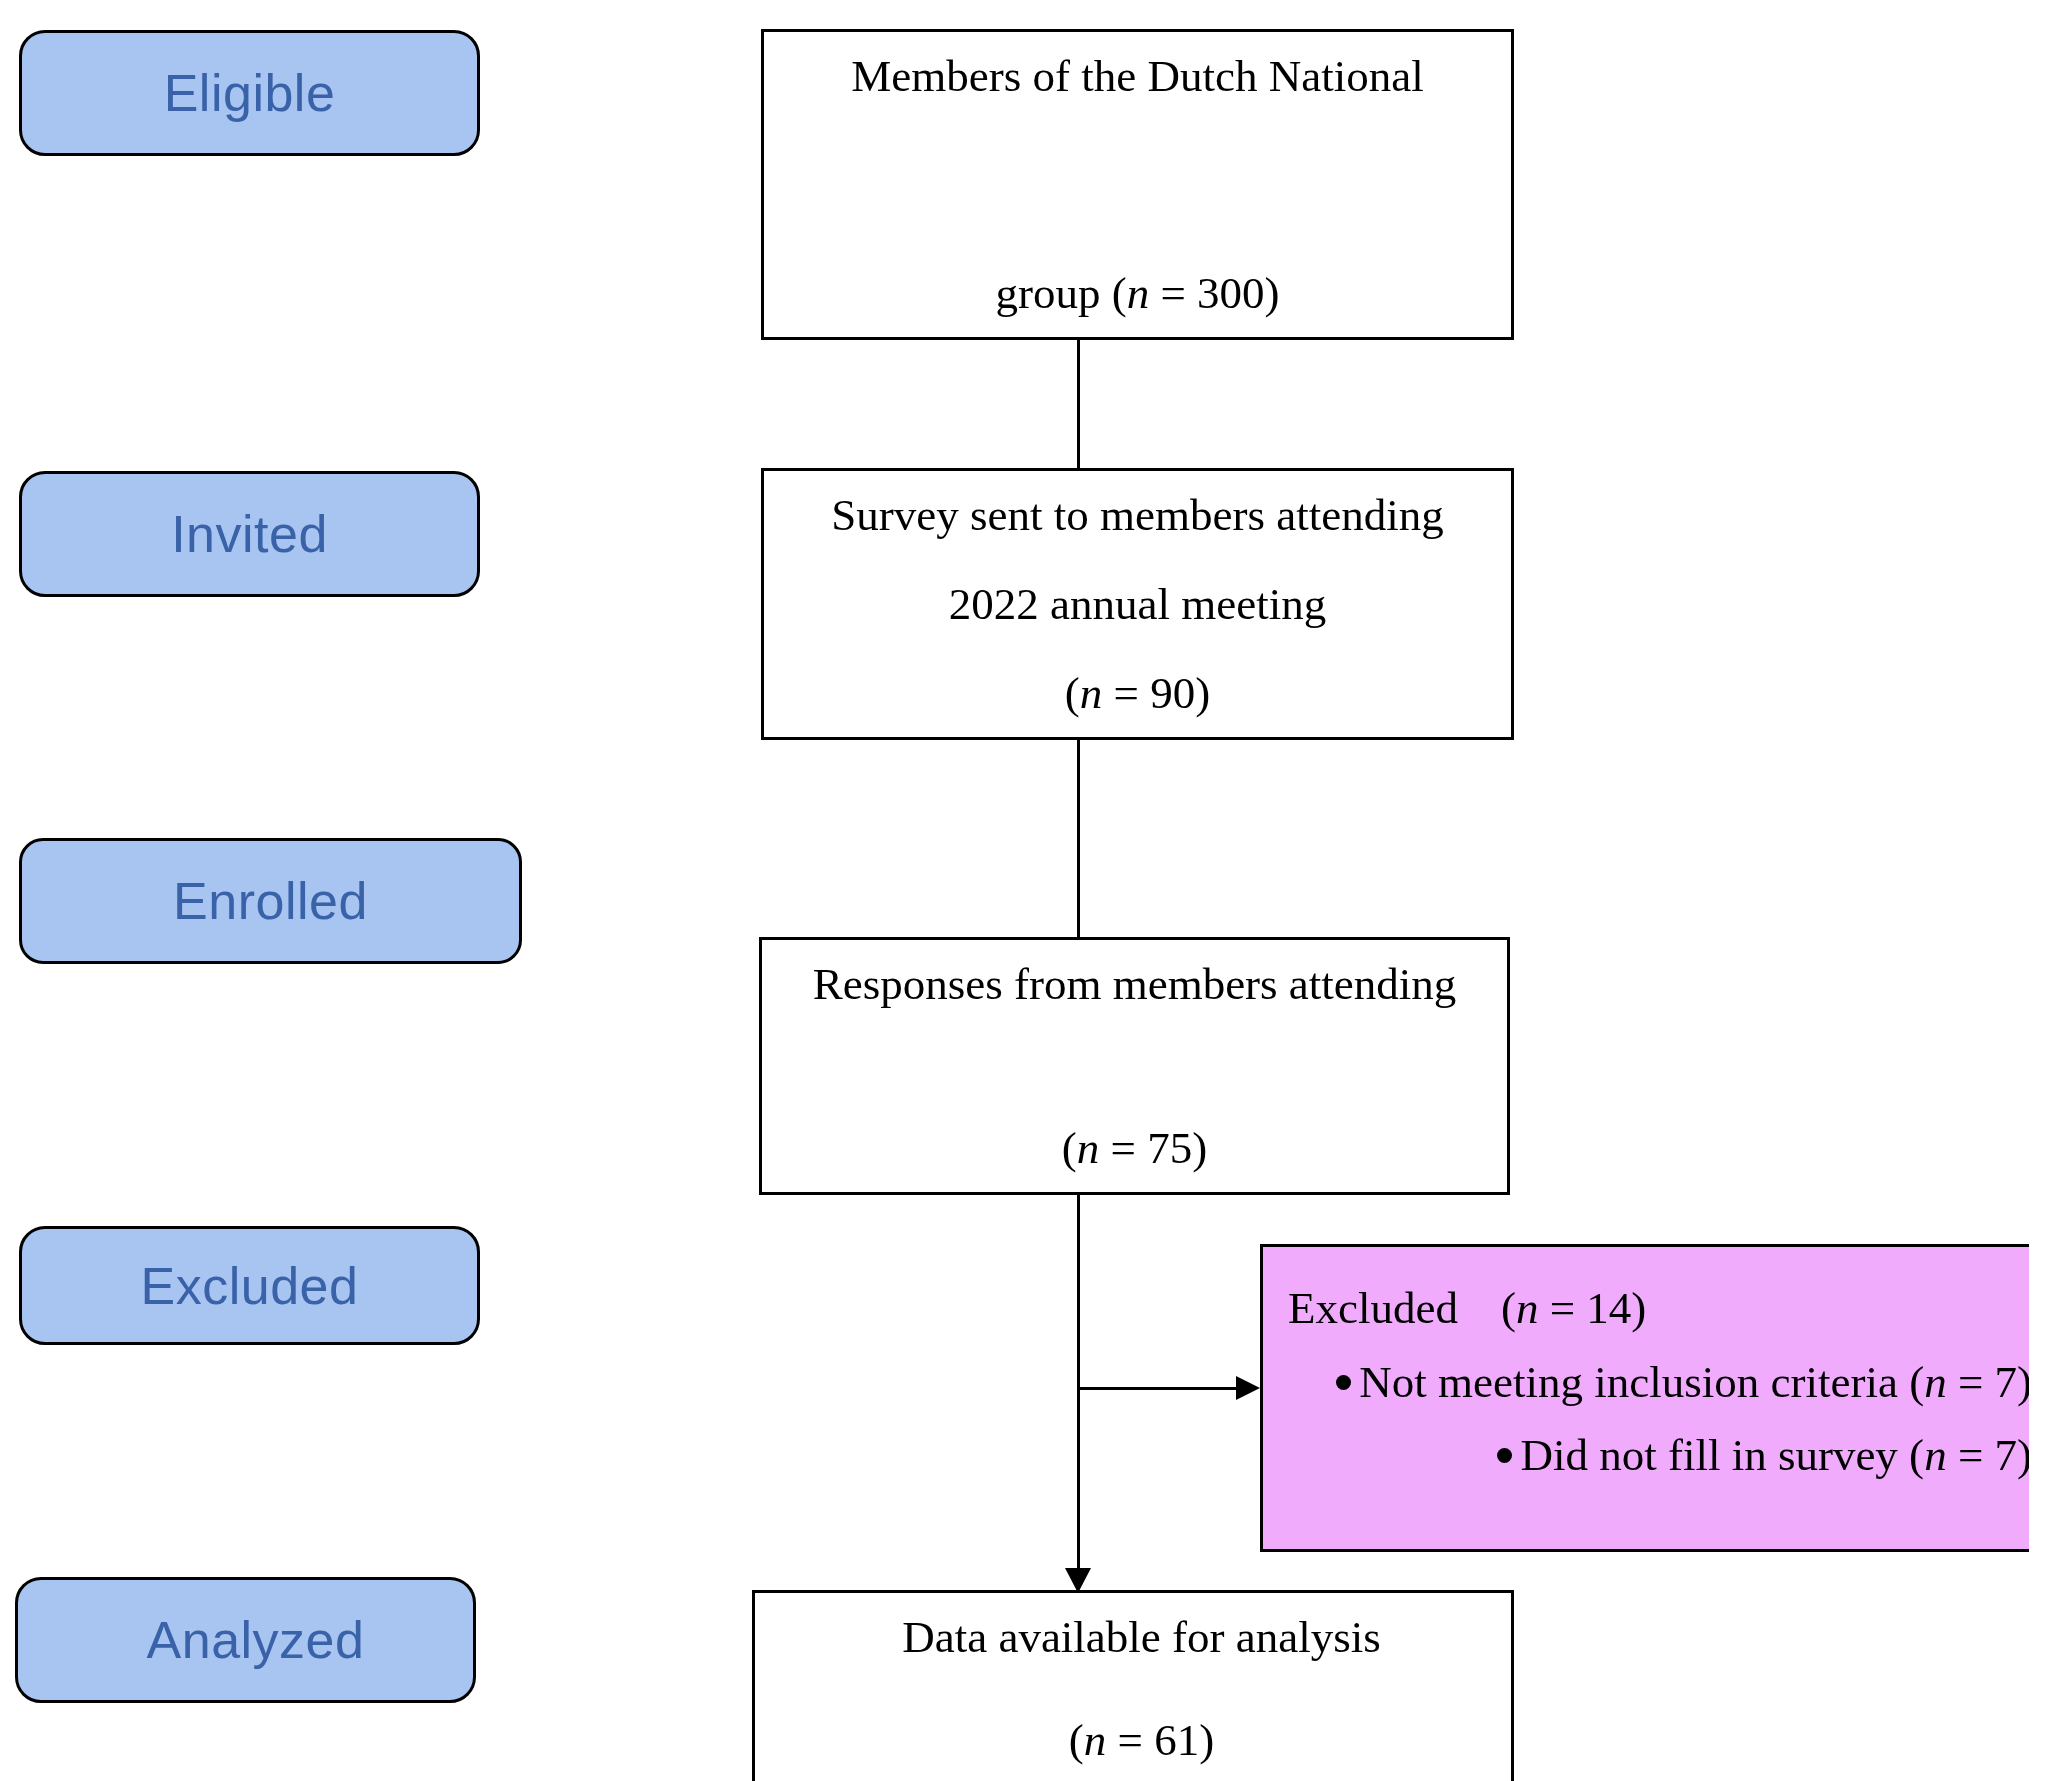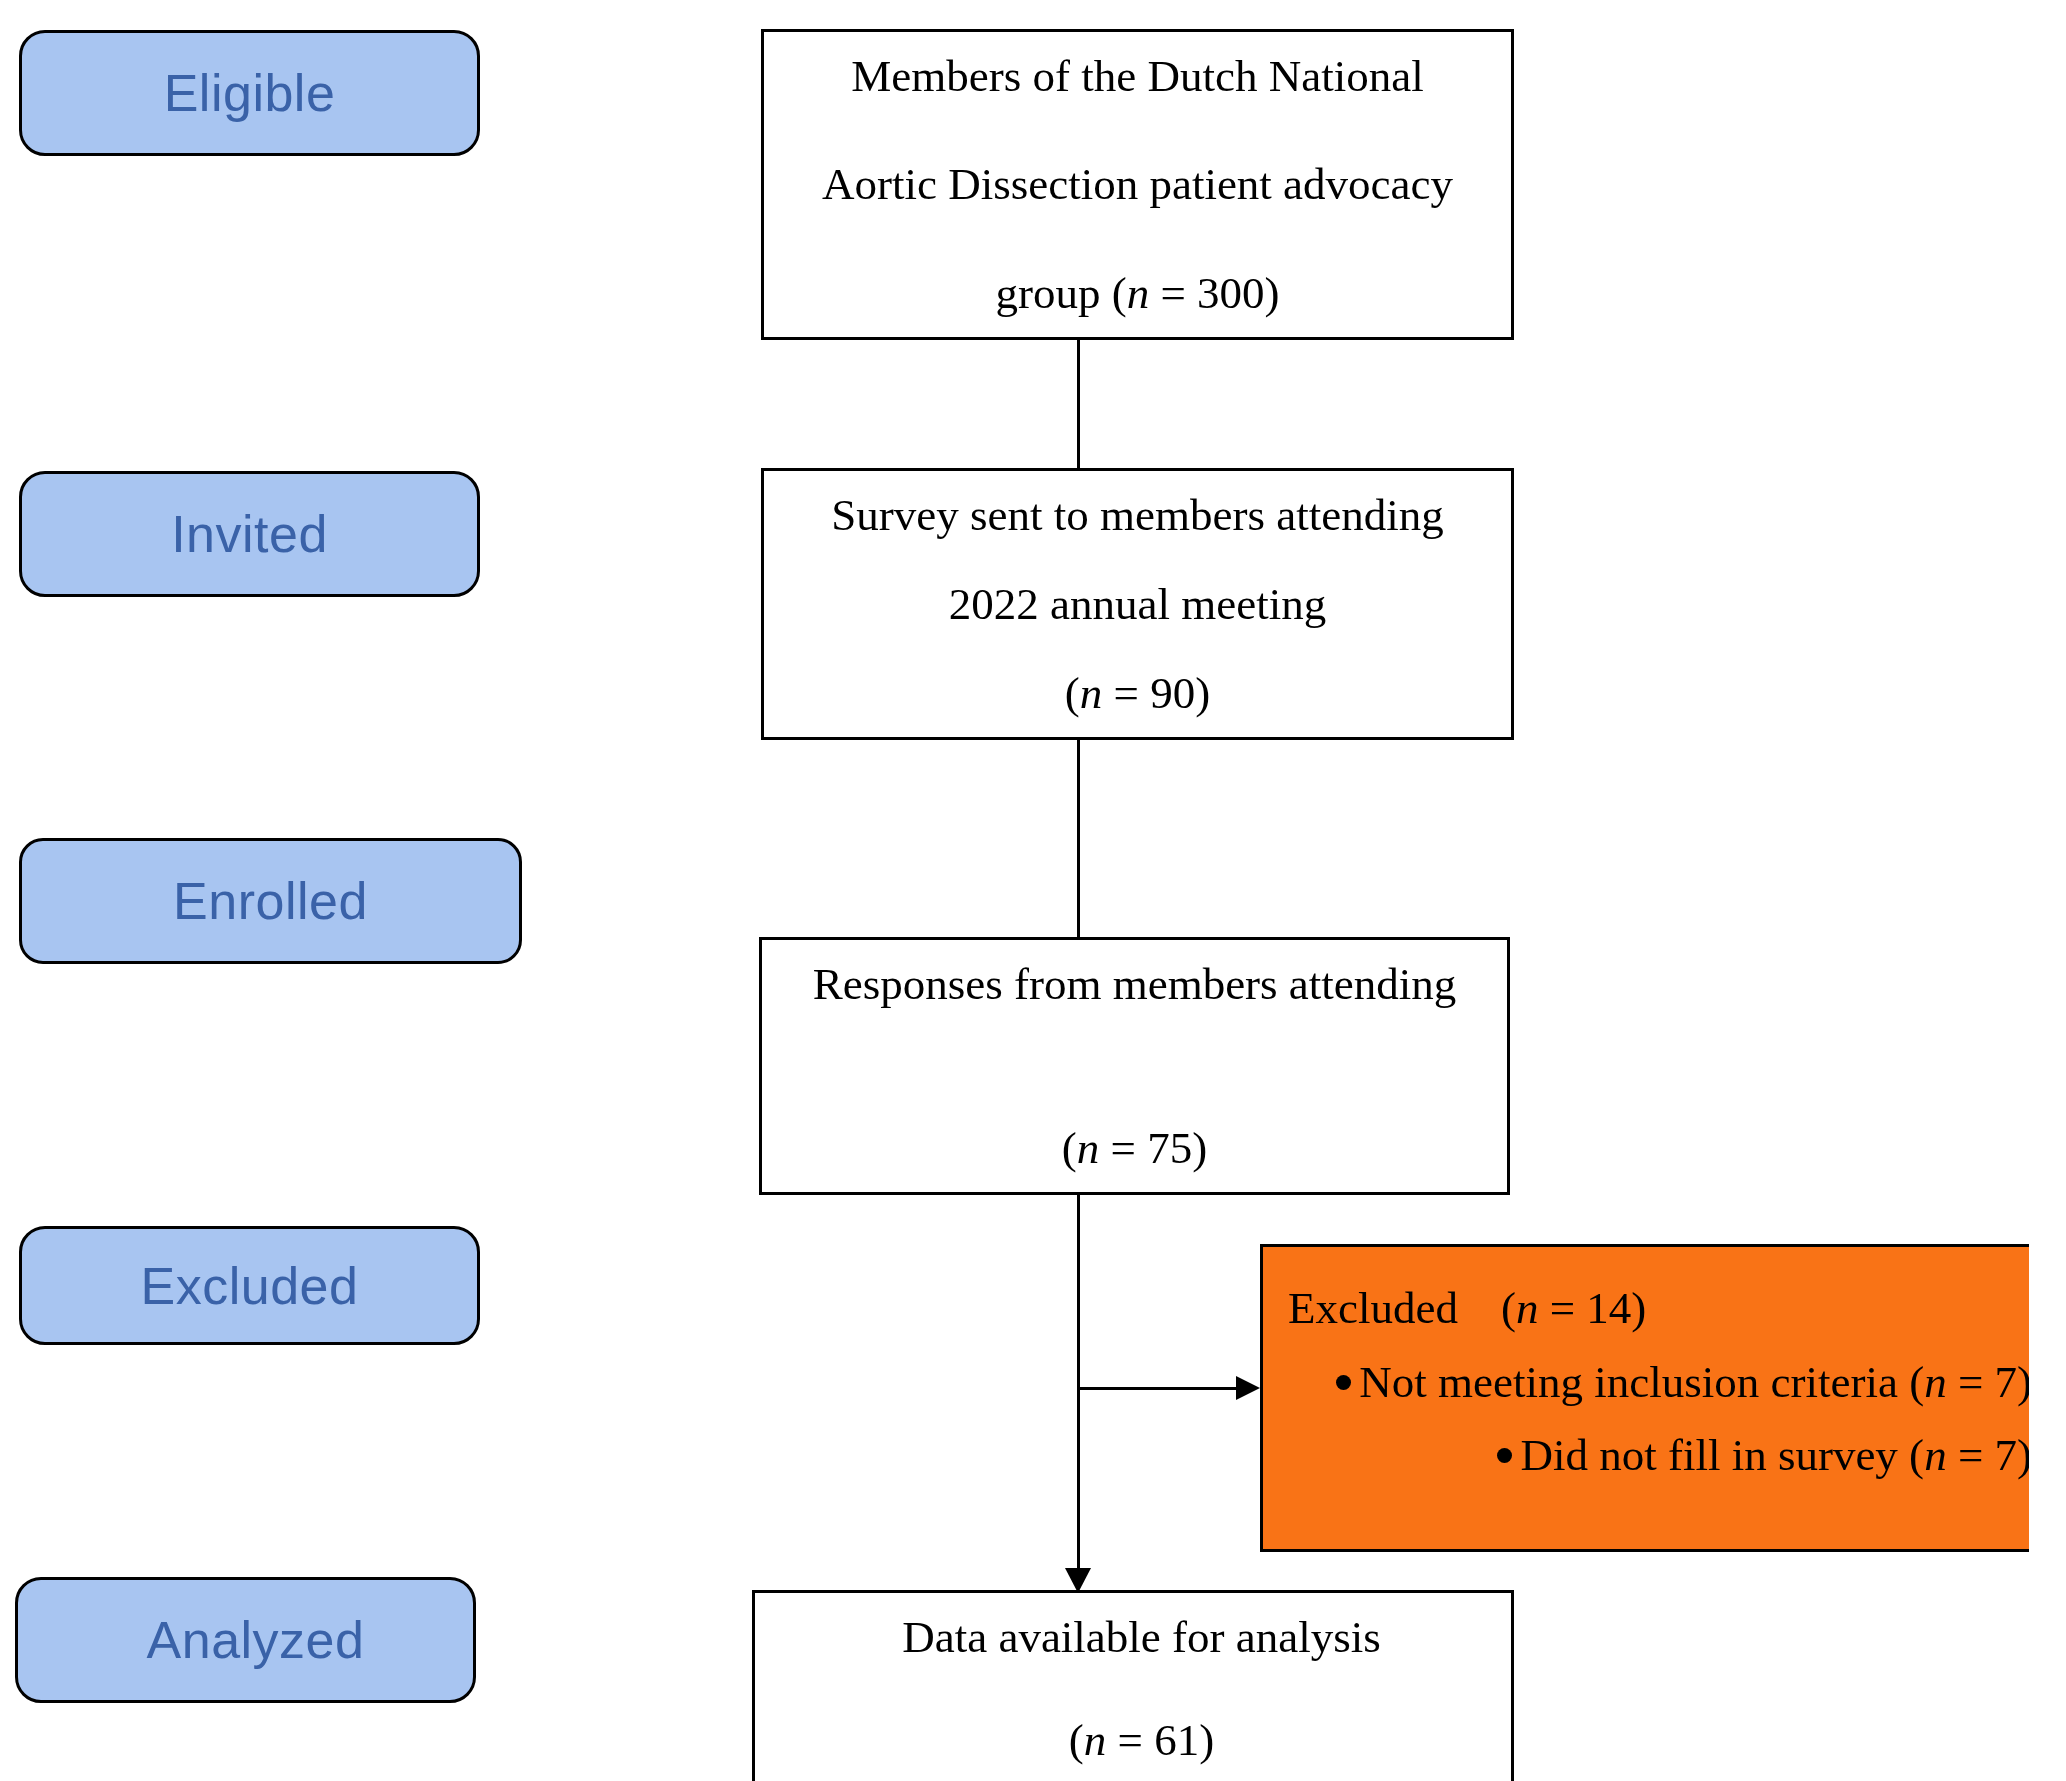--- a/index.html
+++ b/index.html
@@ -32,21 +32,21 @@
   .wbox{
     position:absolute;box-sizing:border-box;background:#ffffff;
     border:3.5px solid var(--box-border);
     display:flex;flex-direction:column;justify-content:space-between;align-items:center;
     text-align:center;font-size:45px;
   }
   .wbox .line{line-height:88px;white-space:nowrap;}
   .nvar{font-style:italic;}
   
   .xbox{
-    position:absolute;box-sizing:border-box;background:#f97316;
+    position:absolute;box-sizing:border-box;background:#f0abfc;
     border:3.5px solid var(--box-border);
     font-size:45px;text-align:left;
     padding:23px 15px 0 25px;
   }
   .xbox-title{line-height:76px;white-space:nowrap;}
   .xbox-title .stat{margin-left:43px;}
   .bullet{line-height:73px;white-space:nowrap;padding-left:48px;display:flex;align-items:center;justify-content:flex-end;}
   .dot{display:inline-block;width:15px;height:15px;border-radius:50%;background:#000;margin-right:8px;flex:0 0 auto;}
   
   .vline{position:absolute;left:1077px;width:2.5px;background:var(--connector);}
@@ -78,21 +78,20 @@
   </div>
   <div class="stage" style="top:1205px;height:119px;">
     <span class="stage-label">Excluded</span>
   </div>
   <div class="stage" style="top:1556px;left:15px;padding-left:20px;">
     <span class="stage-label">Analyzed</span>
   </div>
 
   <div class="wbox" style="left:761px;top:7.6px;width:753px;height:311px;">
     <div class="line">Members of the Dutch National</div>
-    <div class="line">Aortic Dissection patient advocacy</div>
     <div class="line"><span>group (</span><span class="nvar">n</span><span> = 300)</span></div>
   </div>
 
   <div class="wbox" style="left:761px;top:447px;width:753px;height:272px;">
     <div class="line">Survey sent to members attending</div>
     <div class="line">2022 annual meeting</div>
     <div class="line"><span>(</span><span class="nvar">n</span><span> = 90)</span></div>
   </div>
 
   <div class="wbox" style="left:759px;top:916px;width:751px;height:258px;">

